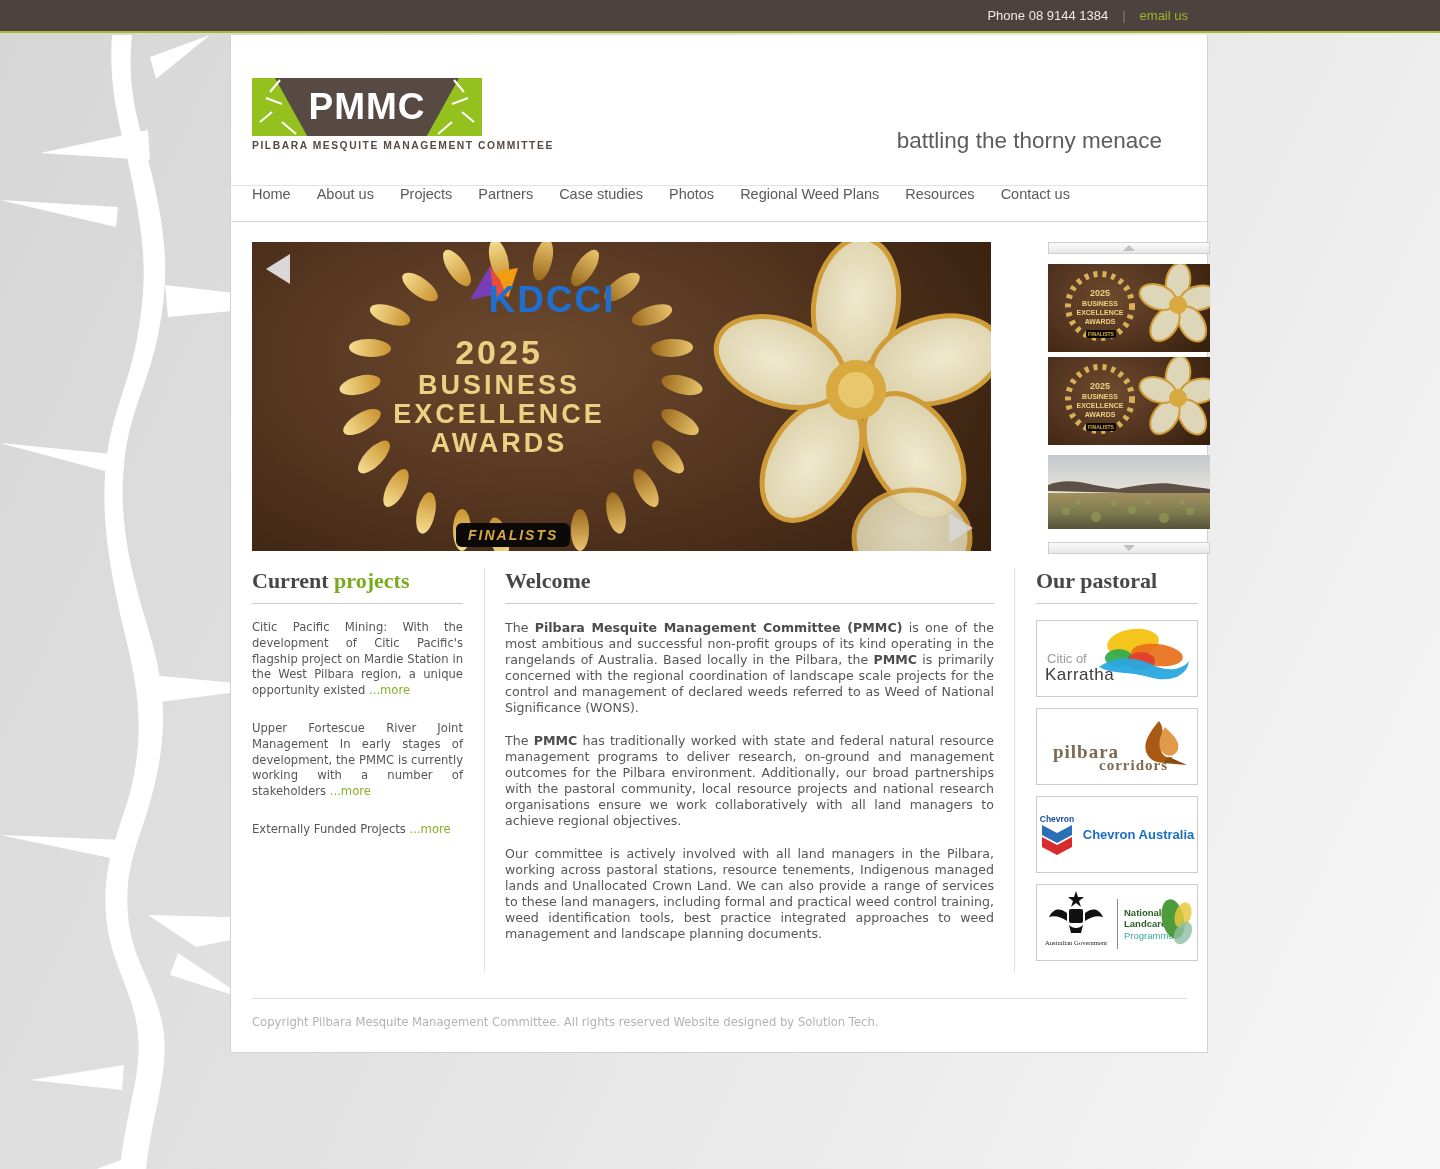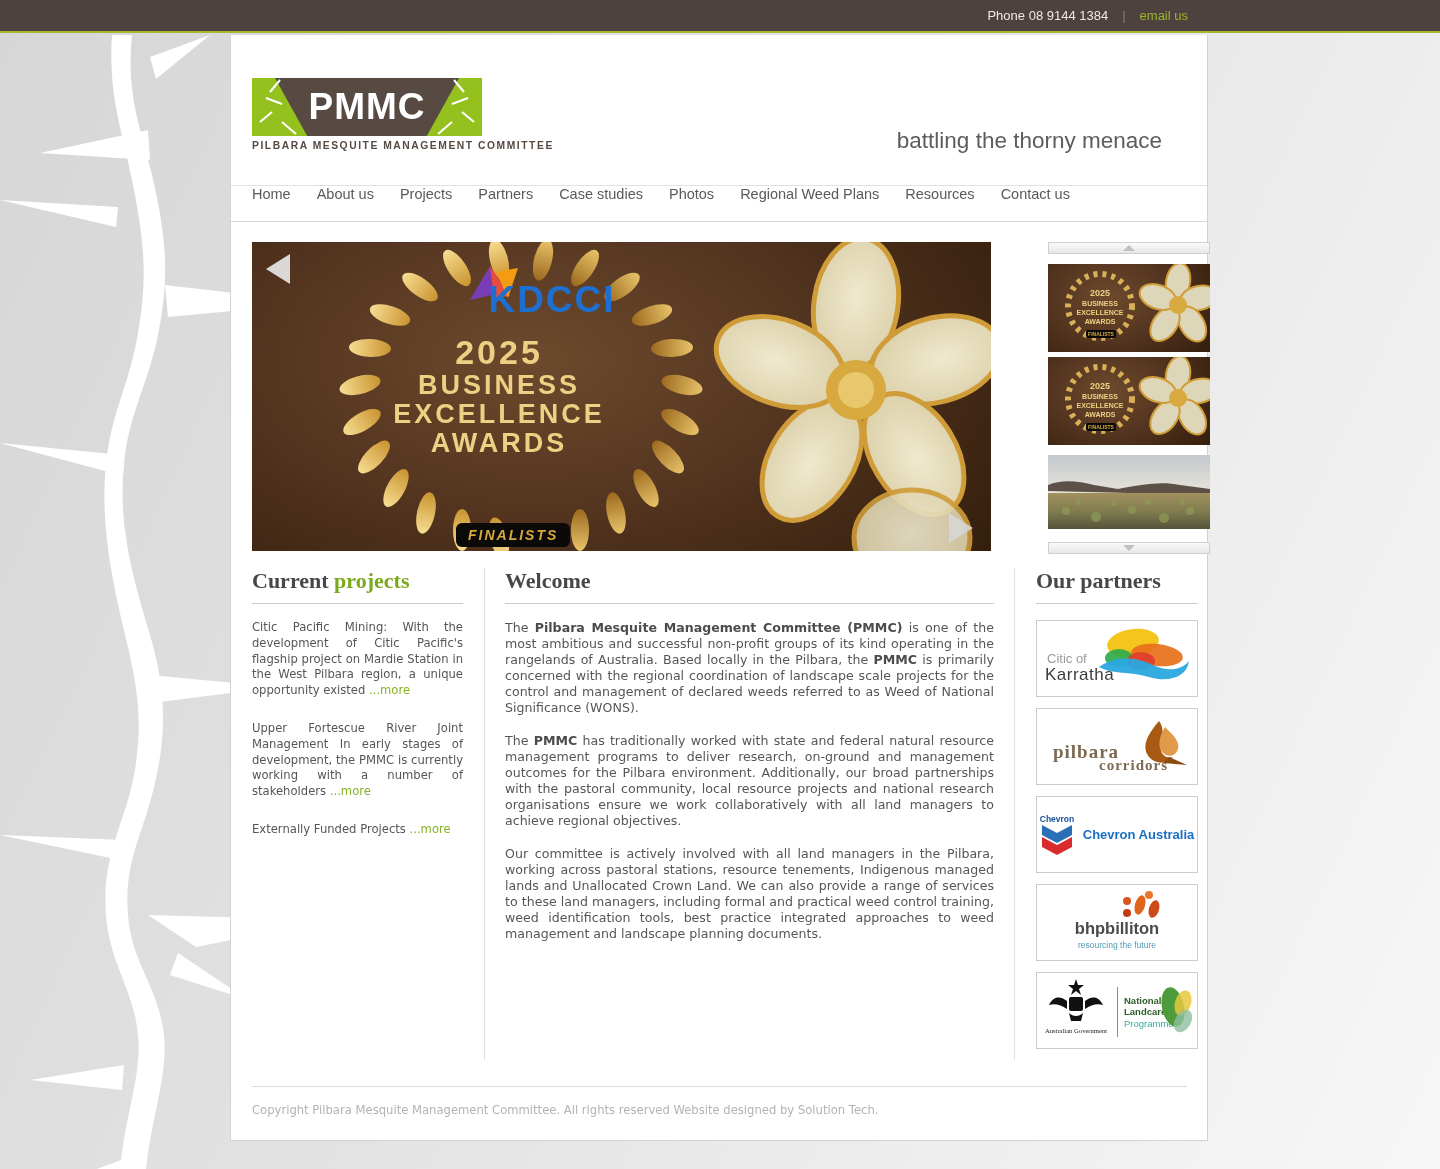--- a/index.html
+++ b/index.html
@@ -403,21 +403,21 @@
 
       <div class="col-welcome">
         <h2 class="col-h">Welcome</h2>
         <hr class="col-rule">
         <p><span>The </span><b>Pilbara Mesquite Management Committee (PMMC)</b><span> is one of the most ambitious and successful non-profit groups of its kind operating in the rangelands of Australia. Based locally in the Pilbara, the </span><b>PMMC</b><span> is primarily concerned with the regional coordination of landscape scale projects for the control and management of declared weeds referred to as Weed of National Significance (WONS).</span></p>
         <p><span>The </span><b>PMMC</b><span> has traditionally worked with state and federal natural resource management programs to deliver research, on-ground and management outcomes for the Pilbara environment. Additionally, our broad partnerships with the pastoral community, local resource projects and national research organisations ensure we work collaboratively with all land managers to achieve regional objectives.</span></p>
         <p><span>Our committee is actively involved with all land managers in the Pilbara, working across pastoral stations, resource tenements, Indigenous managed lands and Unallocated Crown Land. We can also provide a range of services to these land managers, including formal and practical weed control training, weed identification tools, best practice integrated approaches to weed management and landscape planning documents.</span></p>
       </div>
 
       <div class="col-partners">
-        <h2 class="col-h">Our partners</h2>
+        <h2 class="col-h">Our pastoral</h2>
         <hr class="col-rule">
 
         <div class="partner-box">
           <div class="pl-karratha">
             <svg width="152" height="68" viewBox="0 0 152 68">
               <ellipse cx="92" cy="18" rx="26" ry="14" fill="#f2c211" opacity="0.95" transform="rotate(-8 92 18)"></ellipse>
               <ellipse cx="116" cy="30" rx="26" ry="11" fill="#e8701a" opacity="0.92" transform="rotate(6 116 30)"></ellipse>
               <ellipse cx="78" cy="33" rx="14" ry="9" fill="#2faa4a" opacity="0.92"></ellipse>
               <ellipse cx="100" cy="36" rx="14" ry="9" fill="#e03c2d" opacity="0.9"></ellipse>
               <path d="M58,42 C74,30 96,32 112,40 C128,48 142,44 148,36 C146,52 128,58 108,52 C88,46 72,50 58,42 Z" fill="#29a8df" opacity="0.95"></path>
@@ -443,33 +443,20 @@
           <div class="pl-chevron">
             <svg width="34" height="44" viewBox="0 0 34 44">
               <text x="17" y="9" text-anchor="middle" font-size="8.5" font-weight="bold" fill="#1a4f9c" font-family="Liberation Sans,sans-serif">Chevron</text>
               <polygon points="2,12 17,20 32,12 32,22 17,30 2,22" fill="#2b6fb7"></polygon>
               <polygon points="2,24 17,32 32,24 32,34 17,42 2,34" fill="#d92b2b"></polygon>
             </svg>
             <span class="wordmark">Chevron Australia</span>
           </div>
         </div>
 
-        <div class="partner-box">
-          <div class="pl-bhp">
-            <svg width="152" height="30" viewBox="0 0 152 30" style="position:absolute;left:0;top:0">
-              <circle cx="86" cy="12" r="4" fill="#d9541e"></circle>
-              <circle cx="86" cy="24" r="4" fill="#c23b12"></circle>
-              <ellipse cx="99" cy="16" rx="5" ry="10" fill="#e0641c" transform="rotate(16 99 16)"></ellipse>
-              <circle cx="108" cy="6" r="4" fill="#e8792a"></circle>
-              <ellipse cx="113" cy="20" rx="5" ry="9" fill="#cc4a16" transform="rotate(16 113 20)"></ellipse>
-            </svg>
-            <span class="name">bhpbilliton</span>
-            <span class="tag">resourcing the future</span>
-          </div>
-        </div>
 
         <div class="partner-box">
           <div class="pl-landcare">
             <svg width="74" height="50" viewBox="0 0 74 50" style="position:absolute;left:0;top:2px">
               <g fill="#111111">
                 <polygon points="37,2 39,8 45,8 40,12 42,18 37,14 32,18 34,12 29,8 35,8"></polygon>
                 <rect x="30" y="20" width="14" height="14" rx="2"></rect>
                 <path d="M28,24 C20,18 14,20 10,28 C16,26 22,28 28,32 Z"></path>
                 <path d="M46,24 C54,18 60,20 64,28 C58,26 52,28 46,32 Z"></path>
                 <path d="M30,36 C34,40 40,40 44,36 L42,44 L32,44 Z"></path>

